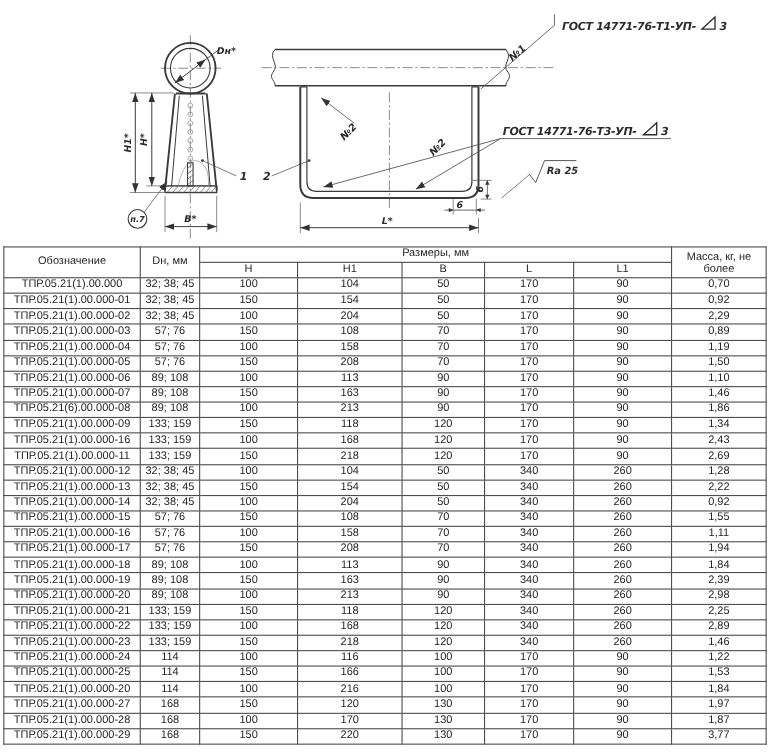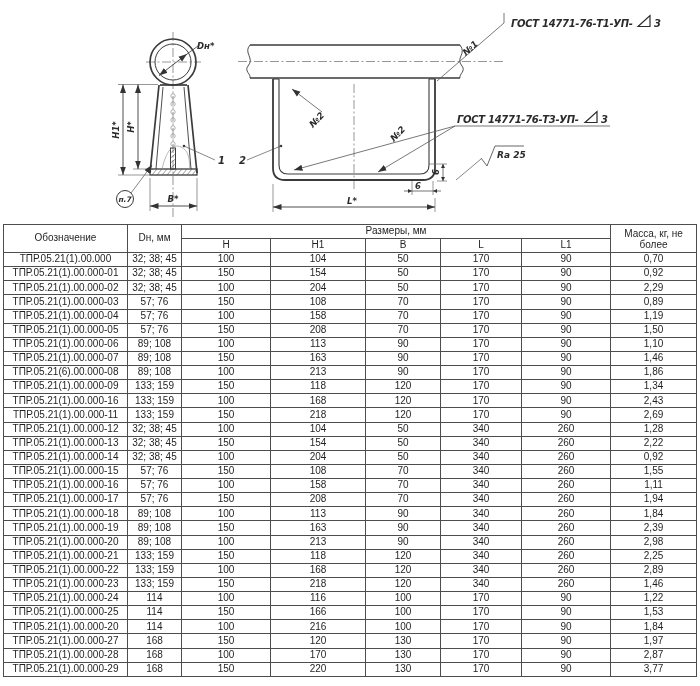--- a/index.html
+++ b/index.html
@@ -501,21 +501,21 @@
           <td>1,97</td>
         </tr>
         <tr>
           <td>ТПР.05.21(1).00.000-28</td>
           <td>168</td>
           <td>100</td>
           <td>170</td>
           <td>130</td>
           <td>170</td>
           <td>90</td>
-          <td>2,87</td>
+          <td>1,87</td>
         </tr>
         <tr>
           <td>ТПР.05.21(1).00.000-29</td>
           <td>168</td>
           <td>150</td>
           <td>220</td>
           <td>130</td>
           <td>170</td>
           <td>90</td>
           <td>3,77</td>

